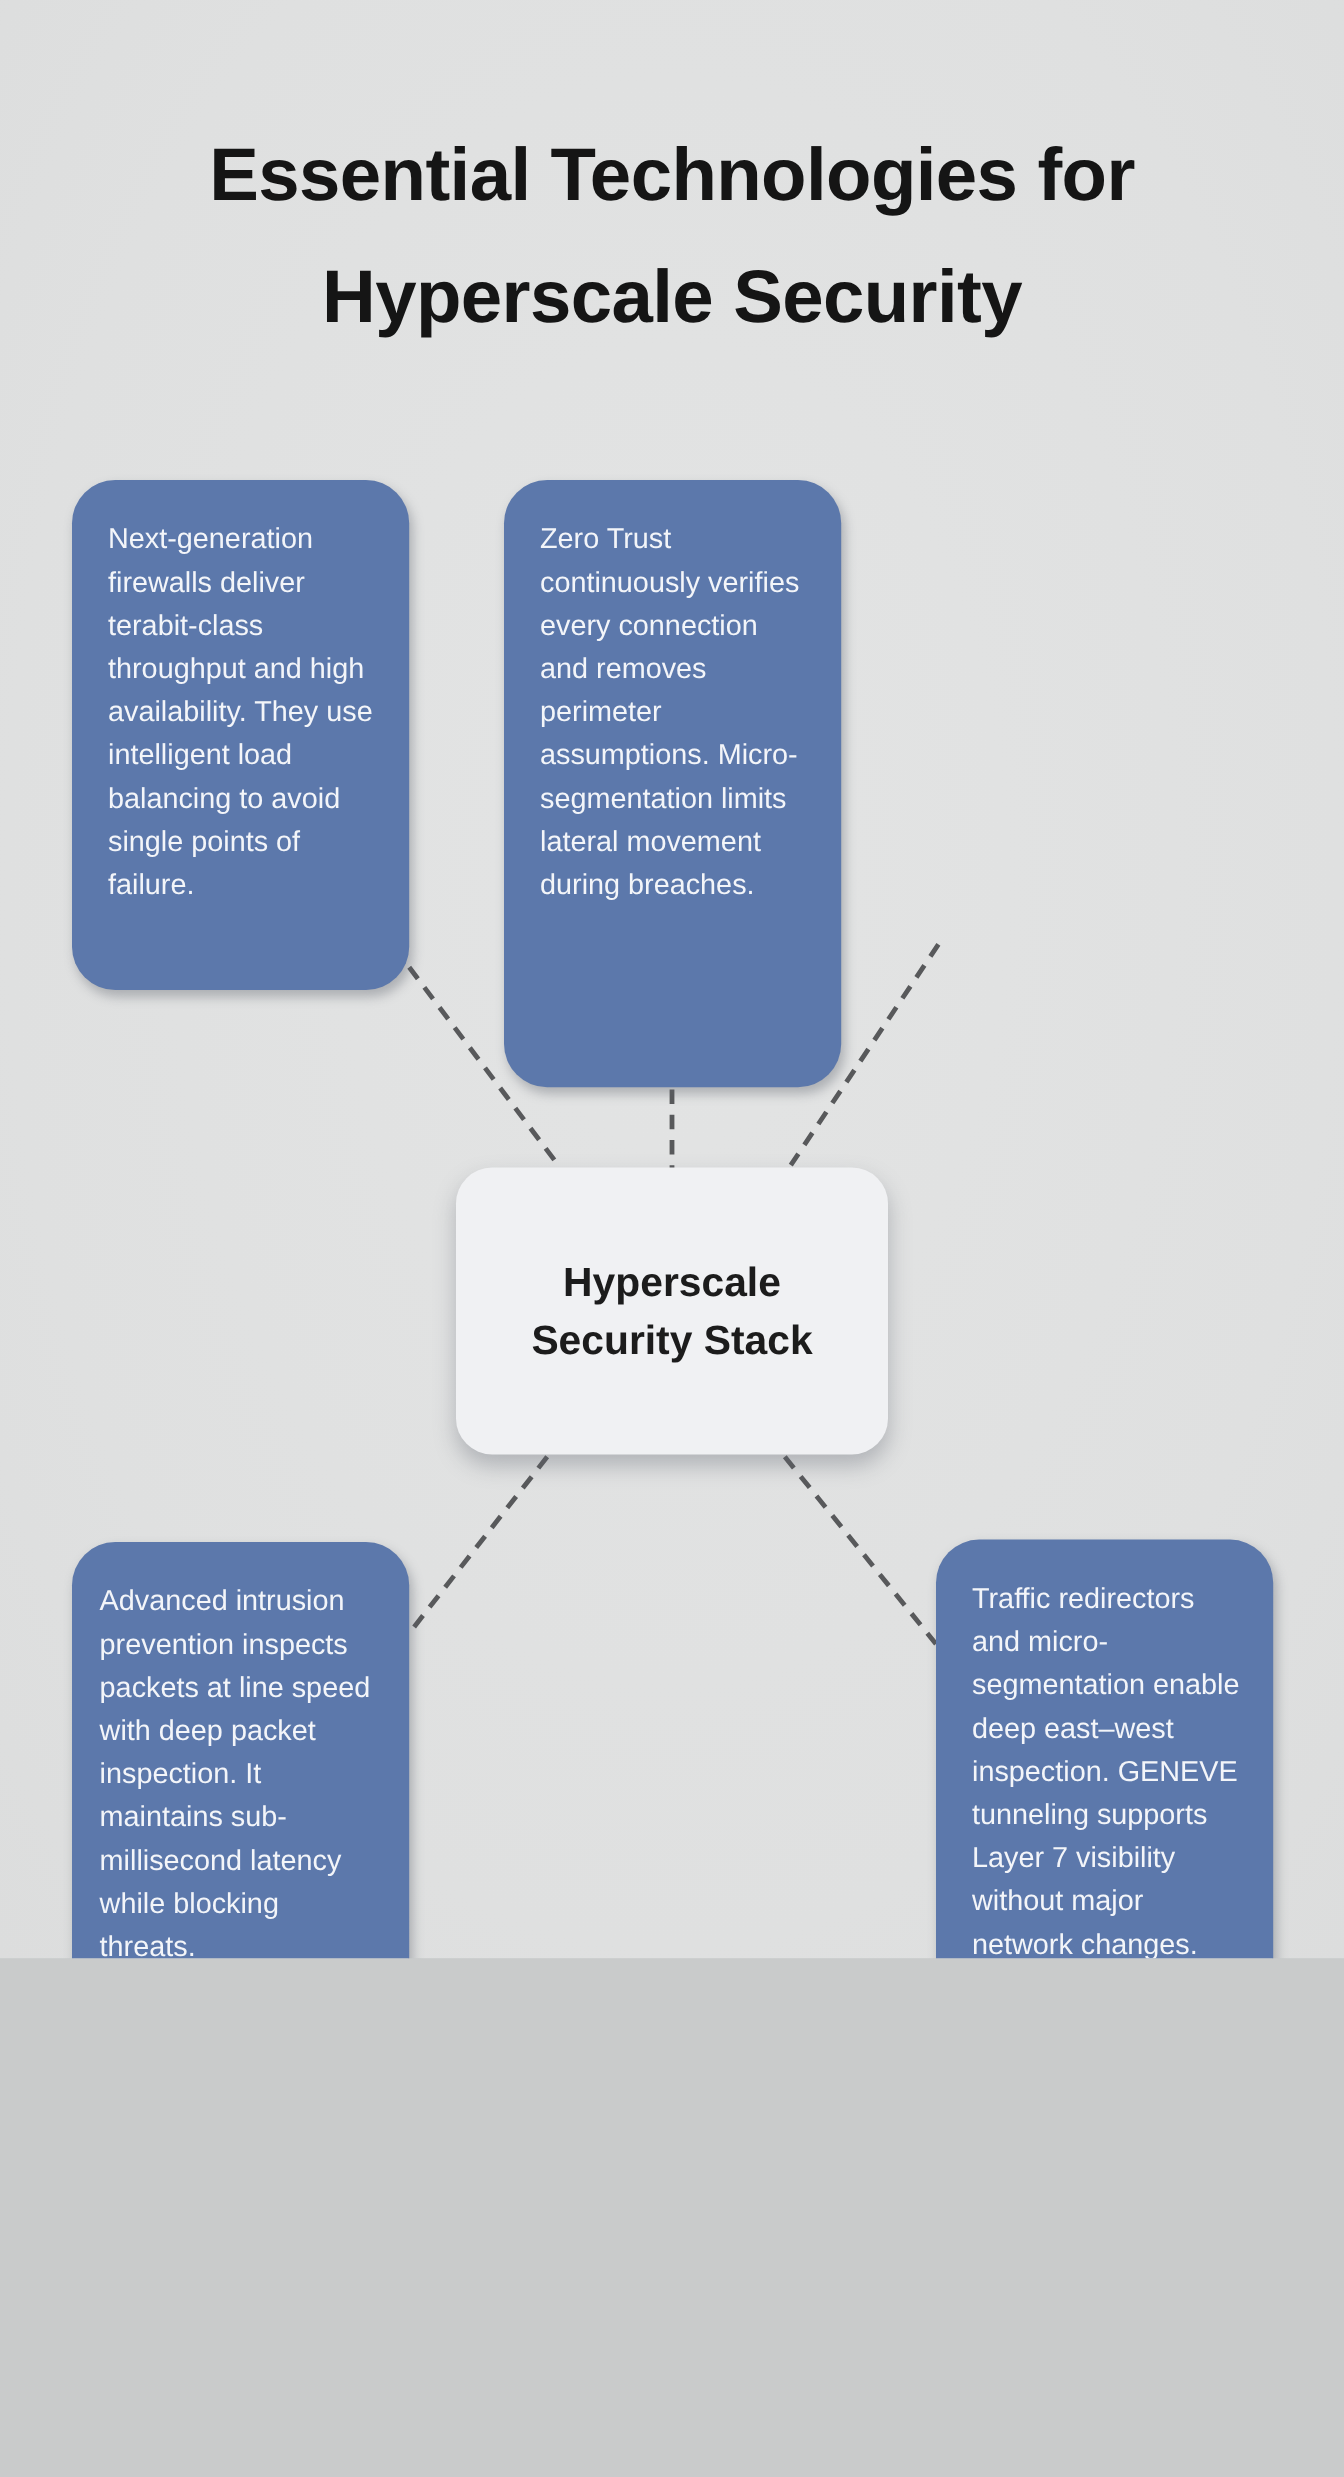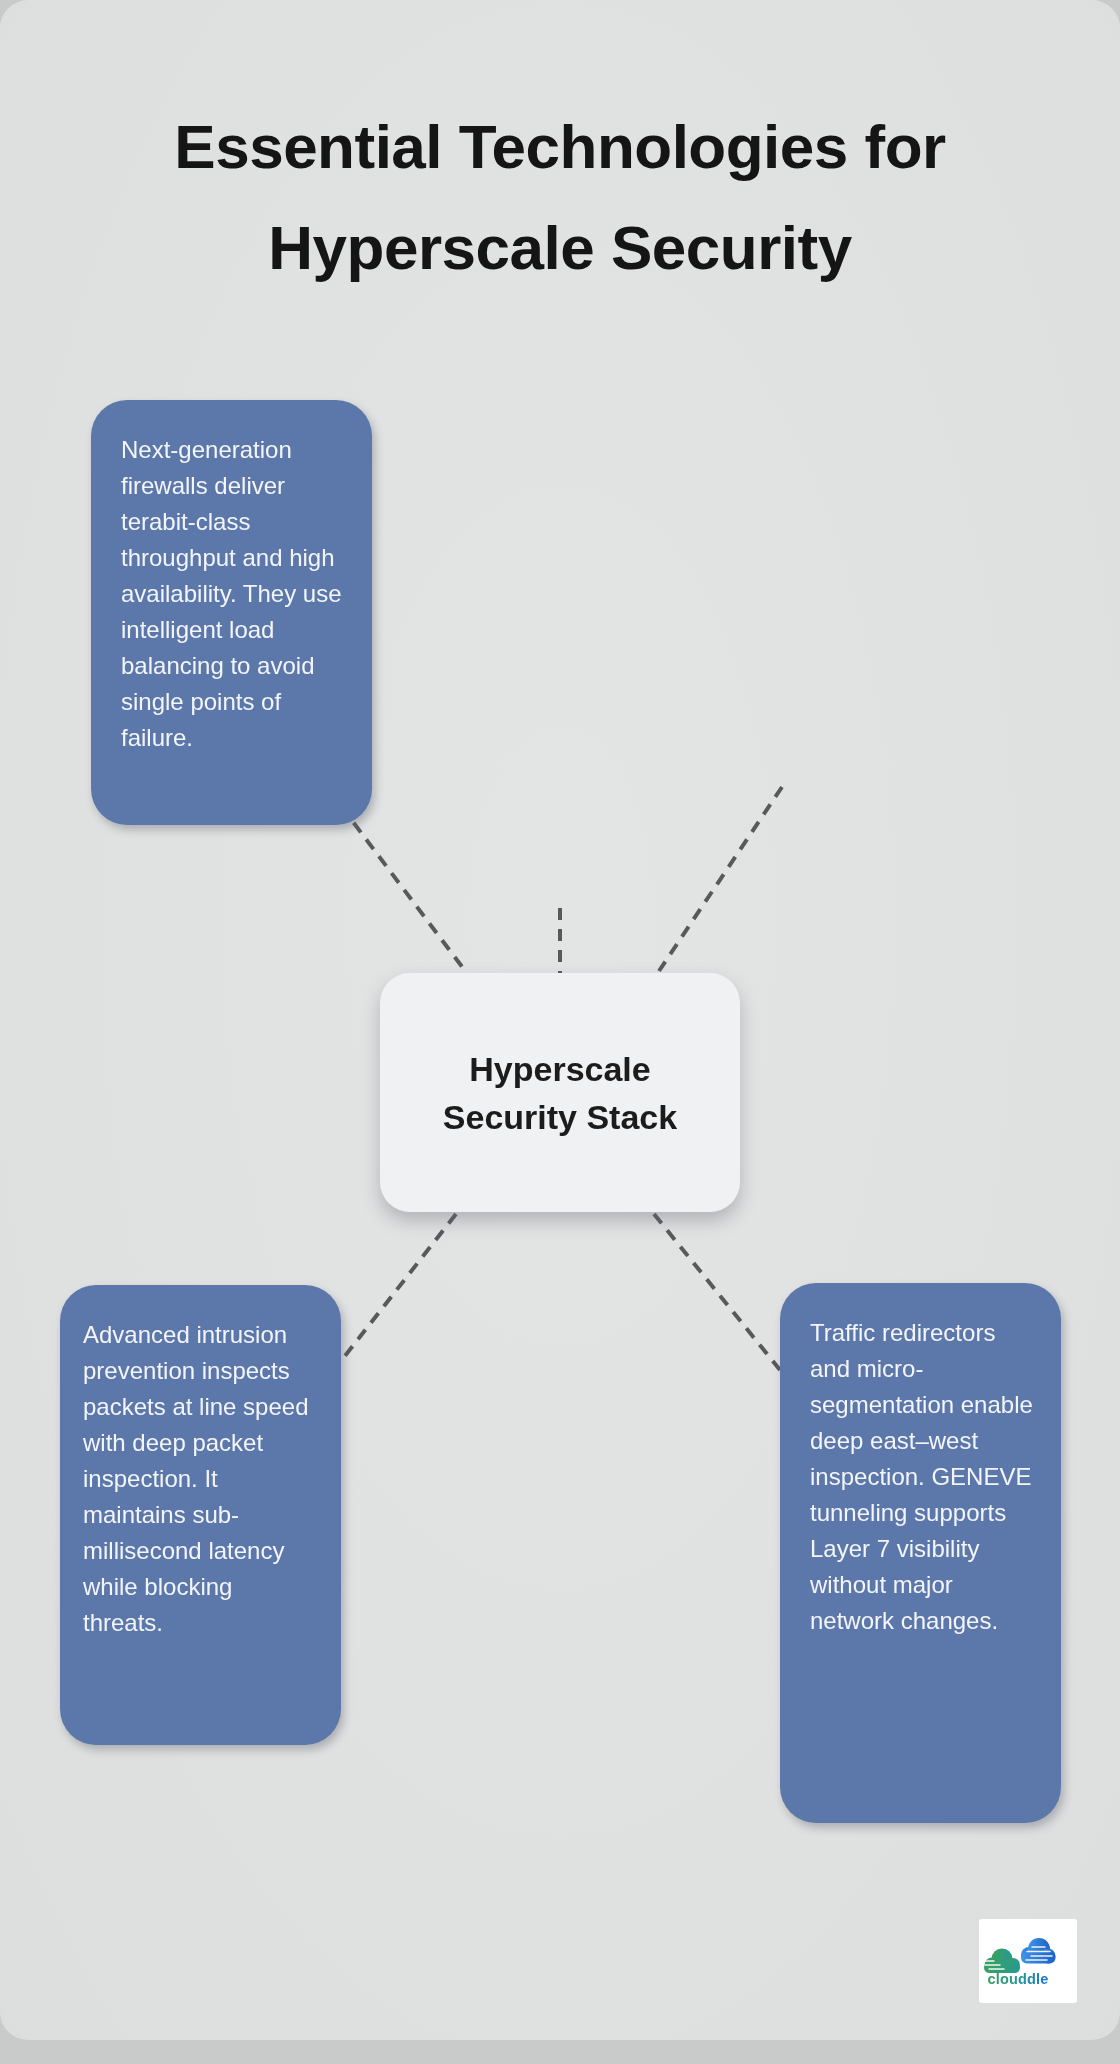--- a/index.html
+++ b/index.html
@@ -1,23 +1,22 @@
 <!DOCTYPE html>
 <html><head>
 <meta charset="utf-8">
 <style>
   html,body{margin:0;padding:0;background:#c9cbcb;}
   .canvas{
     position:relative;
-    width:1120px;height:2040px;
+    width:1120px;height:1632px;
     margin:0 auto;
     background:radial-gradient(ellipse at 50% 45%, #e3e4e4 0%, #dfe0e0 70%, #dcdddd 100%);
     overflow:hidden;
     font-family:"Liberation Sans", sans-serif;
-    border-radius:28px;
   }
   .title{
     position:absolute;
     top:96px;left:0;right:0;
     margin:0 auto;
     max-width:920px;
     text-align:center;
     font-size:62px;
     line-height:101px;
     font-weight:700;
@@ -39,21 +38,21 @@
     padding:32px 28px 28px 30px;
     box-shadow:3px 5px 9px rgba(95,100,110,0.40);
   }
   .node p{
     margin:0;
     color:#f3f5f9;
     font-size:24px;
     line-height:36px;
     font-weight:400;
   }
-  .node-tl{left:60px;  top:400px;  width:281px; height:425px;margin-left:31px;}
+  .node-tl{left:60px;  top:400px;  width:281px; height:425px;}
   .node-tc{left:420px; top:400px;  width:281px; height:506px;}
   .node-tr{left:785px; top:398px;  width:276px; height:386px;}
   .node-bl{left:60px;  top:1285px; width:281px; height:460px;padding-left:23px;}
   .node-br{left:780px; top:1283px; width:281px; height:540px;}
   .center-box{
     position:absolute;
     left:380px;top:973px;
     width:360px;height:239px;
     box-sizing:border-box;
     background:#f0f1f3;
@@ -91,20 +90,23 @@
     <line x1="560" y1="908" x2="560" y2="974"></line>
     <line x1="782" y1="787" x2="659" y2="971"></line>
     <line x1="456" y1="1214" x2="341" y2="1361"></line>
     <line x1="654" y1="1214" x2="780" y2="1370"></line>
   </svg>
 
   <section class="node node-tl">
     <p>Next-generation firewalls deliver terabit-class throughput and high availability. They use intelligent load balancing to avoid single points of failure.</p>
   </section>
 
+  <section class="node node-tc">
+    <p>Zero Trust continuously verifies every connection and removes perimeter assumptions. Micro-segmentation limits lateral movement during breaches.</p>
+  </section>
 
 
   <section class="node node-bl">
     <p>Advanced intrusion prevention inspects packets at line speed with deep packet inspection. It maintains sub-millisecond latency while blocking threats.</p>
   </section>
 
   <section class="node node-br">
     <p>Traffic redirectors and micro-segmentation enable deep east–west inspection. GENEVE tunneling supports Layer 7 visibility without major network changes.</p>
   </section>
 

